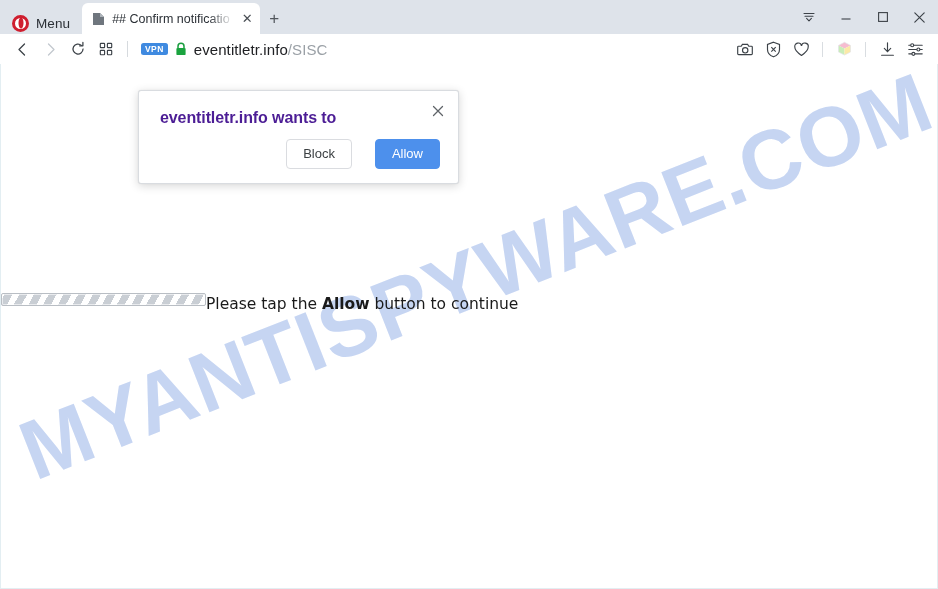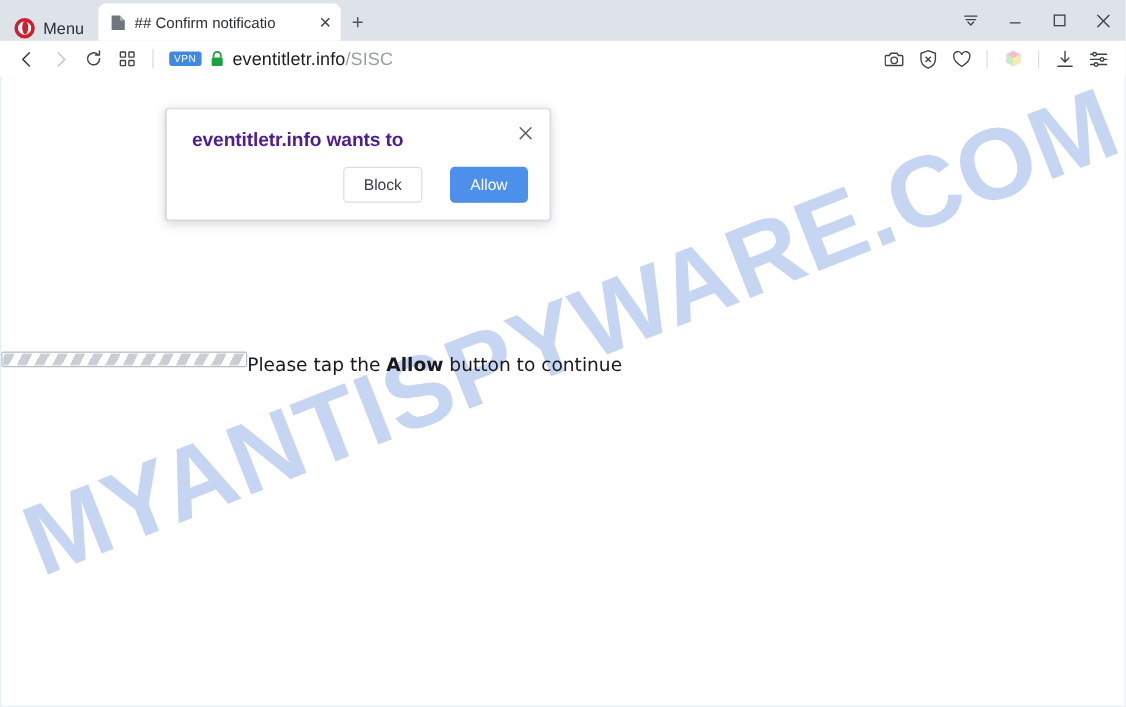--- a/index.html
+++ b/index.html
@@ -52,21 +52,21 @@
   }
   .menu-label {
     font-size: 13.5px;
     color: #2b3036;
     letter-spacing: .1px;
   }
 
   .tab {
     position: relative;
     height: 31px;
-    width: 202px;
+    width: 178px;
     background: #ffffff;
     border-radius: 6px 6px 0 0;
     display: flex;
     align-items: center;
     padding: 0 4px 0 10px;
     margin-left: 2px;
     overflow: hidden;
   }
   .tab-favicon {
     flex: 0 0 13px;
@@ -141,21 +141,21 @@
     align-items: center;
     height: 26px;
     padding-left: 6px;
     gap: 7px;
     min-width: 0;
   }
   .vpn-badge {
     background: #3f8ae0;
     color: #ffffff;
     font-size: 8.5px;
-    font-weight: normal;
+    font-weight: bold;
     letter-spacing: .4px;
     padding: 2px 4px 1px;
     border-radius: 2.5px;
     line-height: 1;
   }
   .lock-icon { display: flex; align-items: center; }
   .url {
     font-size: 15px;
     color: #202124;
     white-space: nowrap;

